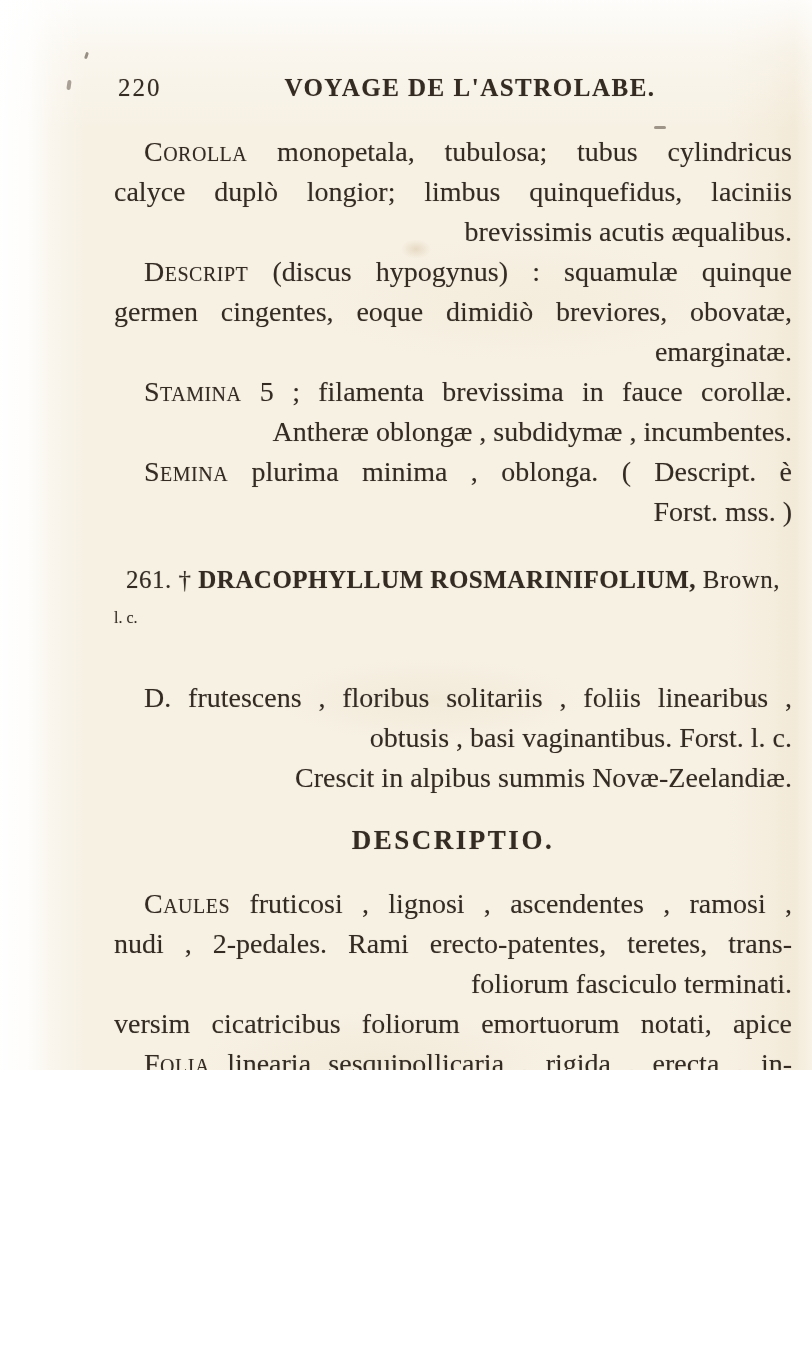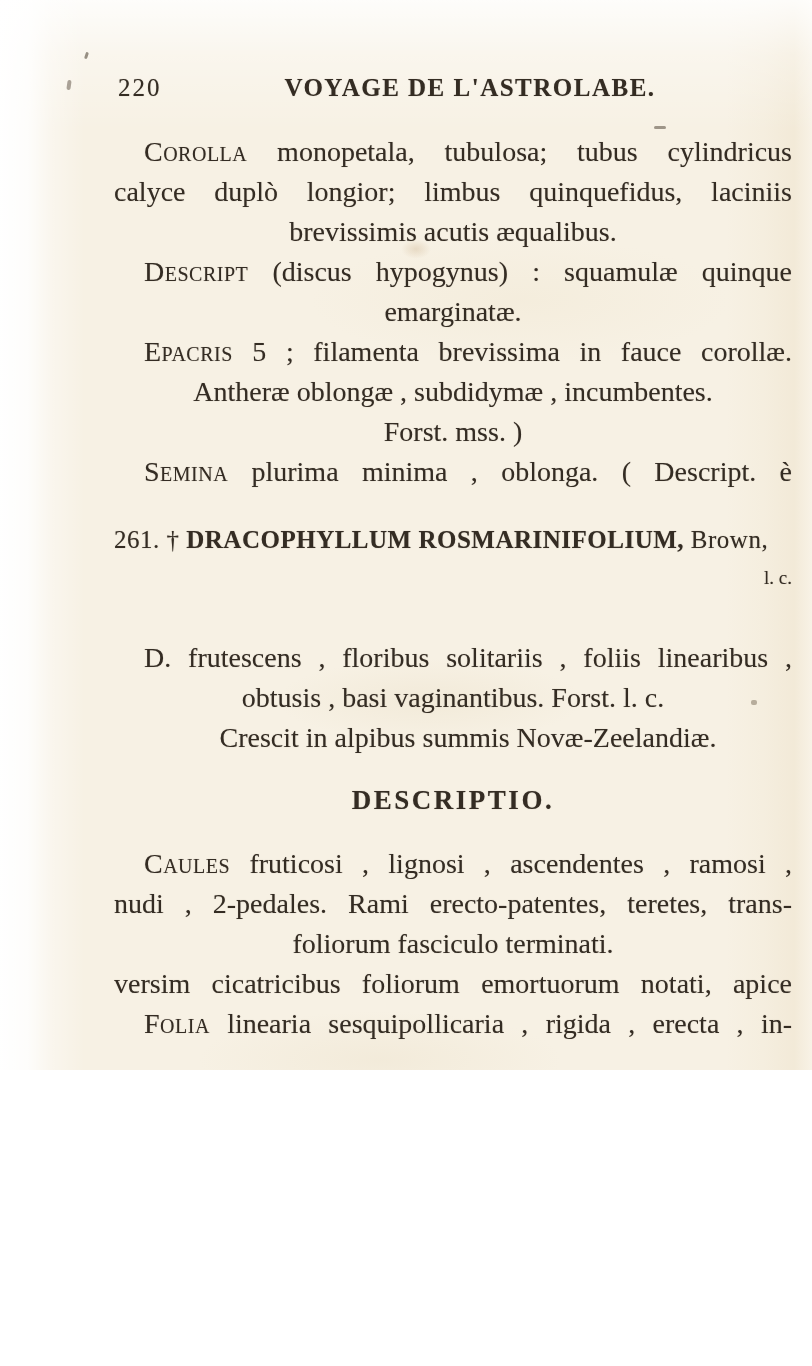--- a/index.html
+++ b/index.html
@@ -57,35 +57,35 @@
 
   .textblock {
     margin: 26px 0 0 70px;
     width: 678px;
     font-size: 28px;
     line-height: 40px;
     text-shadow: 0 0 1px rgba(52,44,35,0.30);
   }
   .line { width: 100%; }
   .jline { text-align: justify; text-align-last: justify; }
-  .lline { text-align: center; }
+  .lline { text-align: right; }
   .first { padding-left: 30px; box-sizing: border-box; }
   .sc { font-variant: small-caps; letter-spacing: 0.5px; }
 
   .species-heading {
     margin-top: 28px;
-    text-align: left;
+    text-align: center;
     font-size: 25px;
     line-height: 40px;
     letter-spacing: 0.5px;
     white-space: nowrap;
     text-shadow: 0 0 1px rgba(52,44,35,0.4);
   }
   .species-heading .name { font-weight: 700; }
-  .species-loc { text-align: right; font-size: 19px; line-height: 36px; }
+  .species-loc { text-align: left; font-size: 16px; line-height: 36px; }
 
   .citation {
     margin-top: 30px;
     text-align: center;
     font-size: 22px;
     line-height: 30px;
   }
 
   .diagnosis { margin-top: 42px; font-family: Liberation Serif, serif; }
 
@@ -120,32 +120,33 @@
   <main class="textblock">
 
     <div class="para">
       <div class="line jline first"><span class="sc">Corolla</span><span> monopetala, tubulosa; tubus cylindricus</span></div>
       <div class="line jline">calyce duplò longior; limbus quinquefidus, laciniis</div>
       <div class="line lline">brevissimis acutis æqualibus.</div>
     </div>
 
     <div class="para">
       <div class="line jline first"><span class="sc">Descript</span><span> (discus hypogynus) : squamulæ quinque</span></div>
+      <div class="line jline">germen cingentes, eoque dimidiò breviores, obovatæ,</div>
       <div class="line lline">emarginatæ.</div>
     </div>
 
     <div class="para">
-      <div class="line jline first"><span class="sc">Epacris</span><span> 5 ; filamenta brevissima in fauce corollæ.</span></div>
+      <div class="line jline first"><span class="sc">Stamina</span><span> 5 ; filamenta brevissima in fauce corollæ.</span></div>
       <div class="line lline">Antheræ oblongæ , subdidymæ , incumbentes.</div>
     </div>
 
 
     <div class="para">
+      <div class="line jline first"><span class="sc">Semina</span><span> plurima minima , oblonga. ( Descript. è</span></div>
       <div class="line lline">Forst. mss. )</div>
-      <div class="line jline first"><span class="sc">Semina</span><span> plurima minima , oblonga. ( Descript. è</span></div>
     </div>
 
     <div class="species-heading">
       <span class="num">261. †</span>
       <span class="name">DRACOPHYLLUM ROSMARINIFOLIUM,</span>
       <span class="author">Brown,</span>
     </div>
     <div class="species-loc">l. c.</div>
 
 

